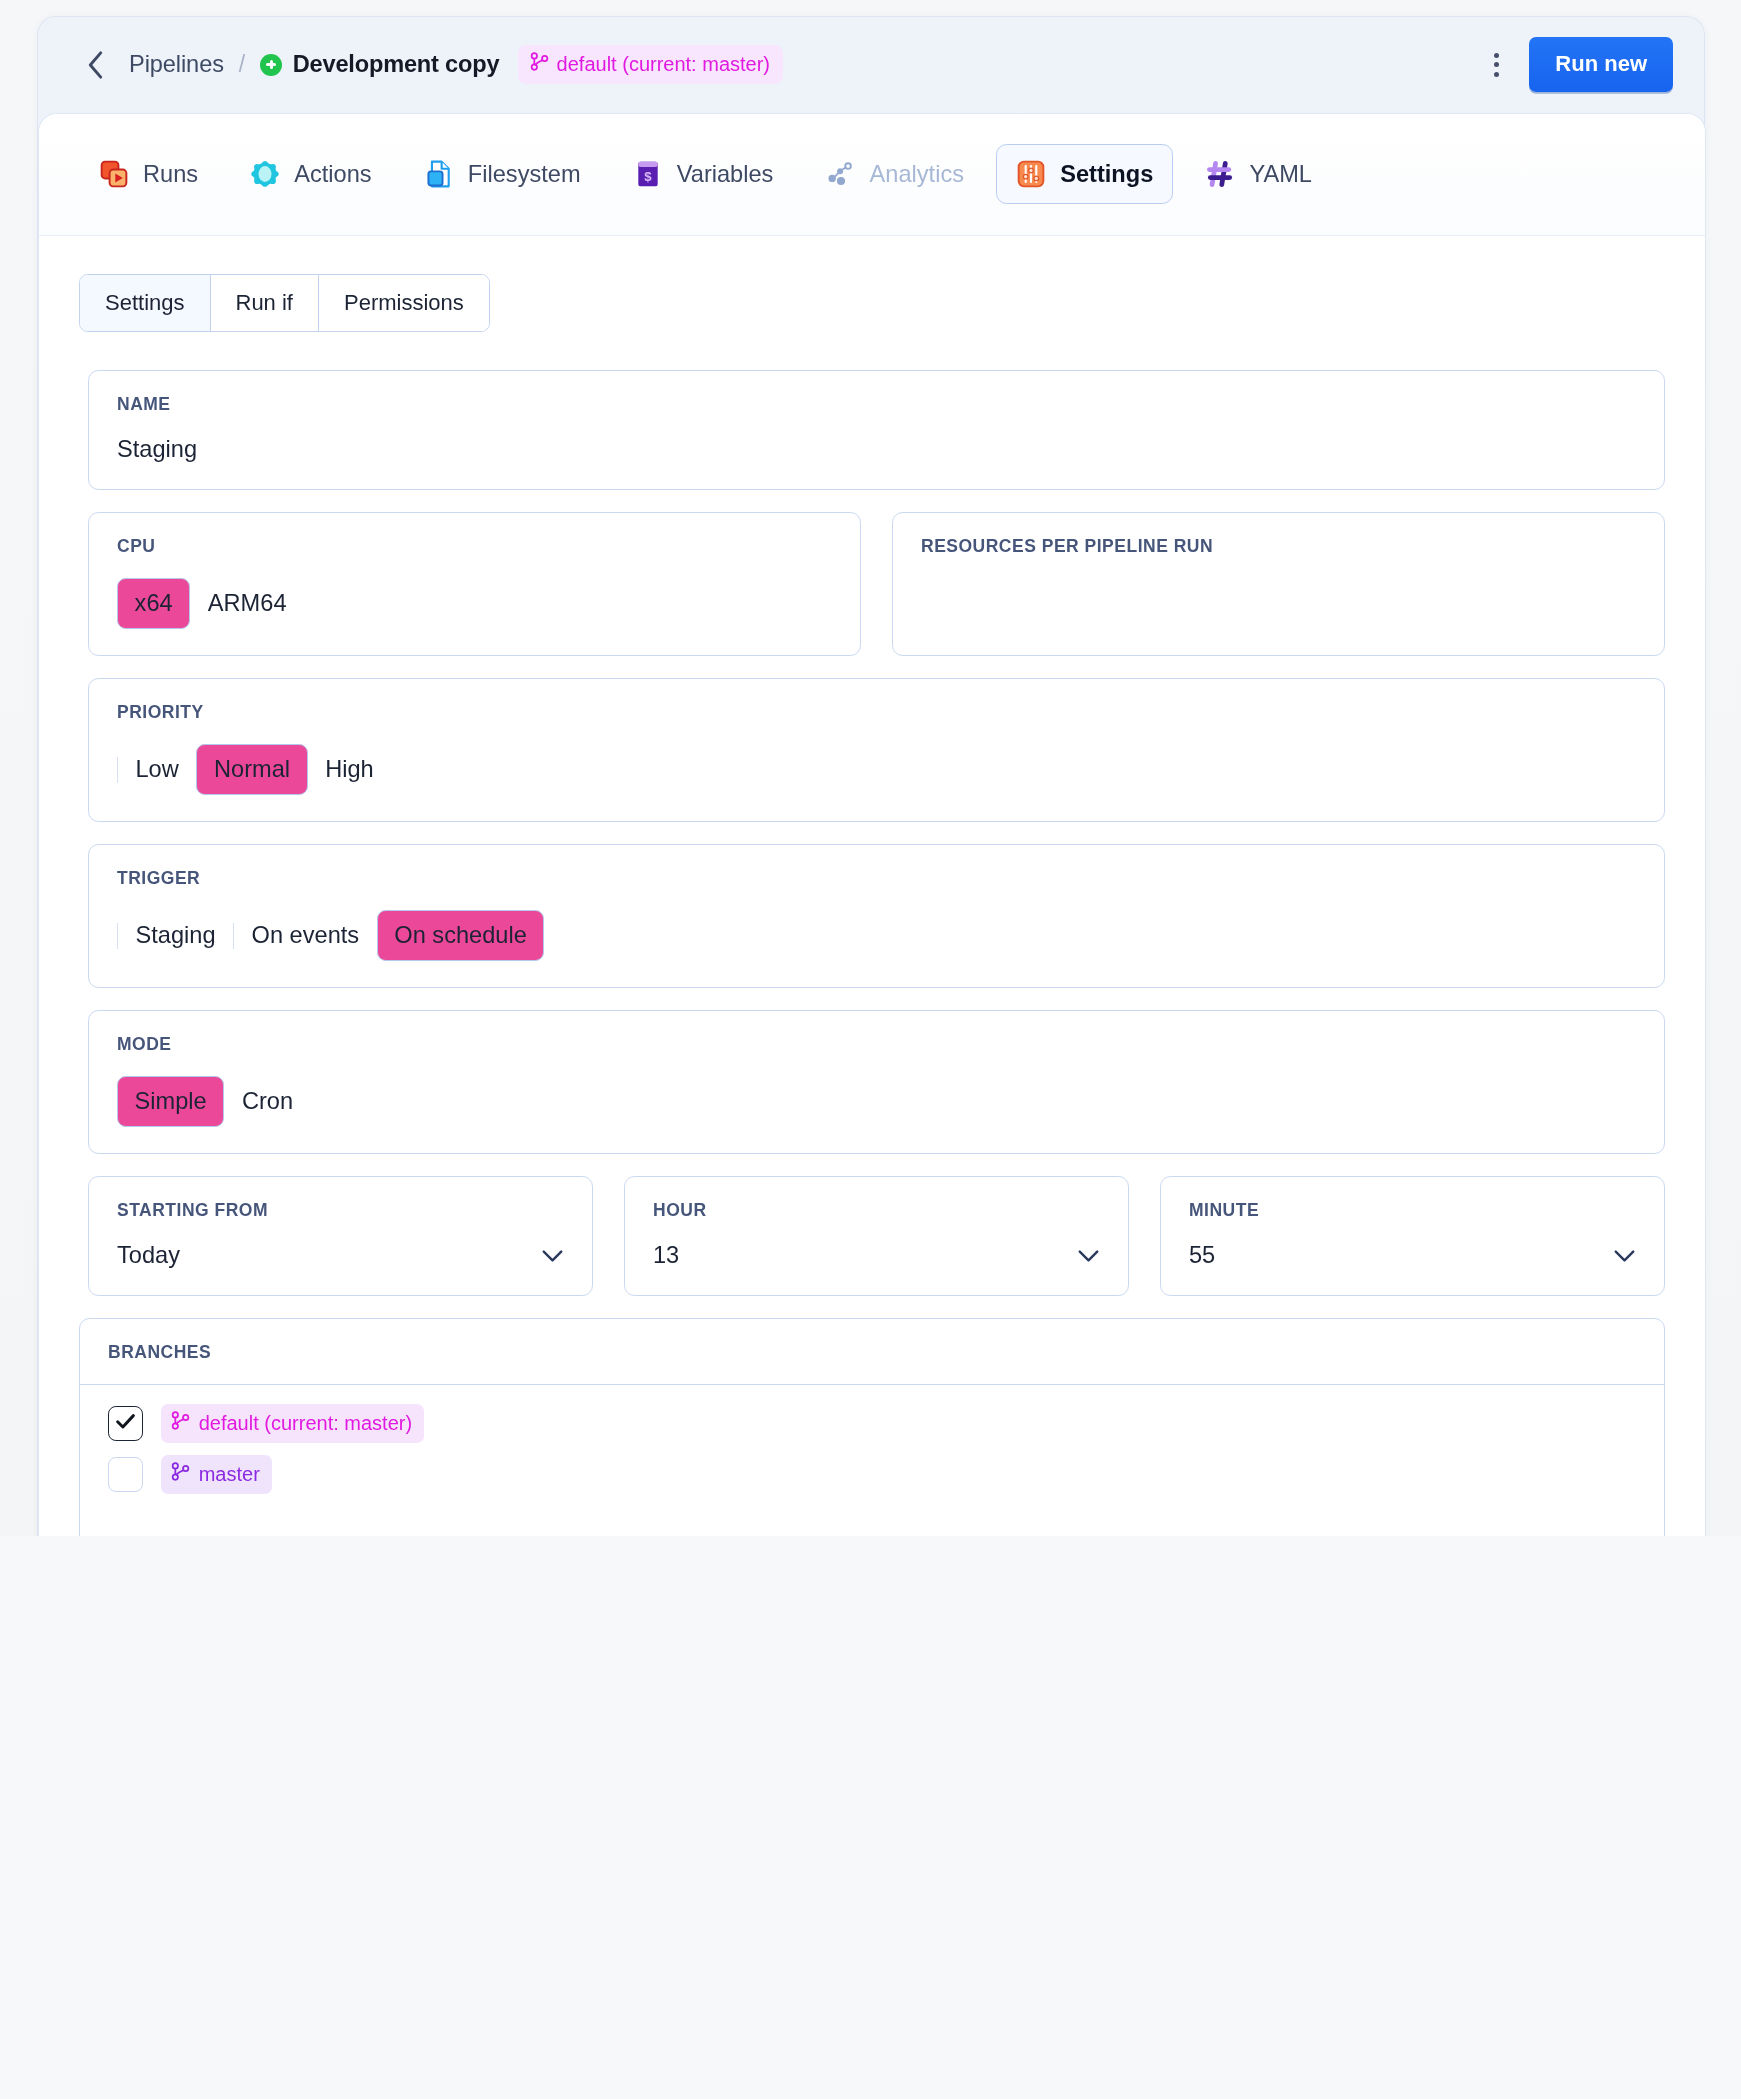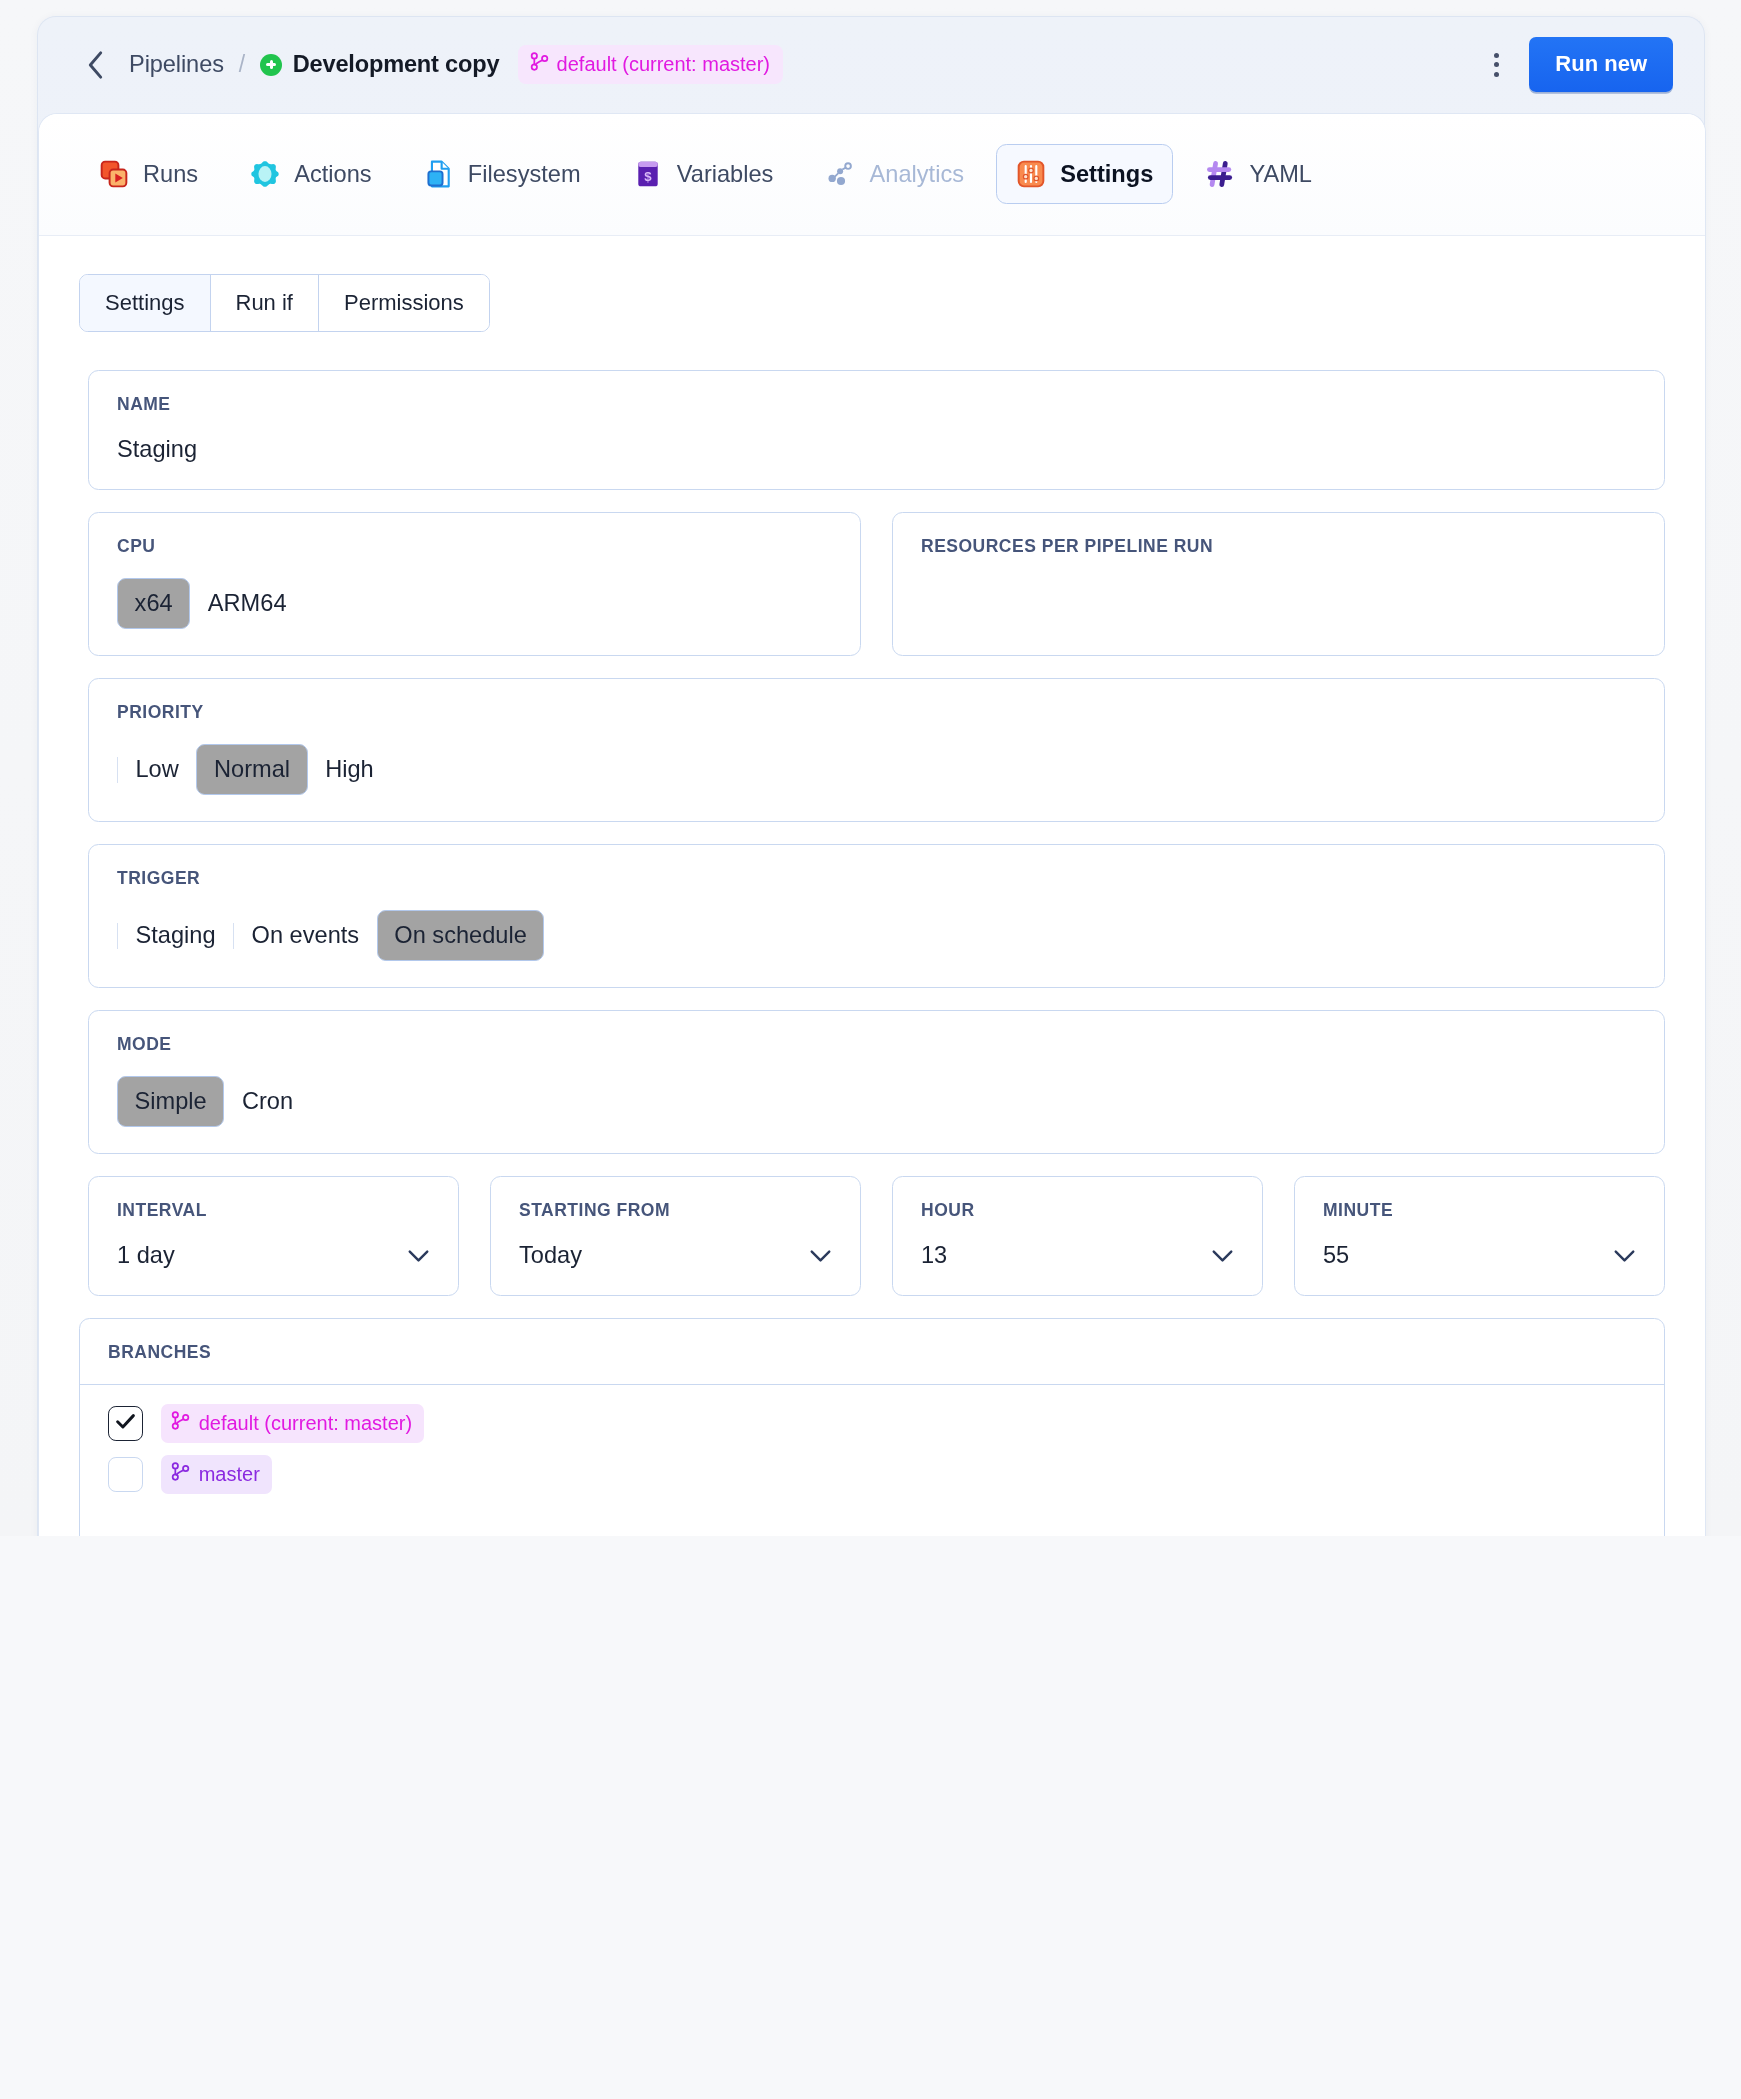--- a/index.html
+++ b/index.html
@@ -221,21 +221,21 @@
   .seg .opt {
     font-size: 23.6px;
     color: #1b2334;
     padding: 10.5px 16.6px 11.4px;
     border: 0.9px solid transparent;
     border-radius: 8.7px;
     cursor: pointer;
     white-space: nowrap;
   }
   .seg .opt.selected {
-    background: #a3a3a3;
+    background: #ec4899;
     border-color: #b2c8ec;
     text-align: right;
   }
   .seg .divider {
     width: 0.9px;
     height: 26px;
     background: #d7e1f2;
     flex: 0 0 auto;
   }
 
@@ -472,31 +472,20 @@
           <div class="card-label">MODE</div>
           <div class="seg">
             <div class="opt selected">Simple</div>
             <div class="opt">Cron</div>
           </div>
         </div>
 
         
         <div class="row">
 
-          <div class="card">
-            <div class="card-label">INTERVAL</div>
-            <div class="card-value dd">
-              <span>1 day</span>
-              <span class="chev">
-                <svg width="23" height="14" viewBox="0 0 26 16" fill="none">
-                  <path d="M3 3 L13 13 L23 3" stroke="#2b3a5c" stroke-width="2.8" stroke-linecap="round" stroke-linejoin="round"></path>
-                </svg>
-              </span>
-            </div>
-          </div>
 
           <div class="card">
             <div class="card-label">STARTING FROM</div>
             <div class="card-value dd">
               <span>Today</span>
               <span class="chev">
                 <svg width="23" height="14" viewBox="0 0 26 16" fill="none">
                   <path d="M3 3 L13 13 L23 3" stroke="#2b3a5c" stroke-width="2.8" stroke-linecap="round" stroke-linejoin="round"></path>
                 </svg>
               </span>

